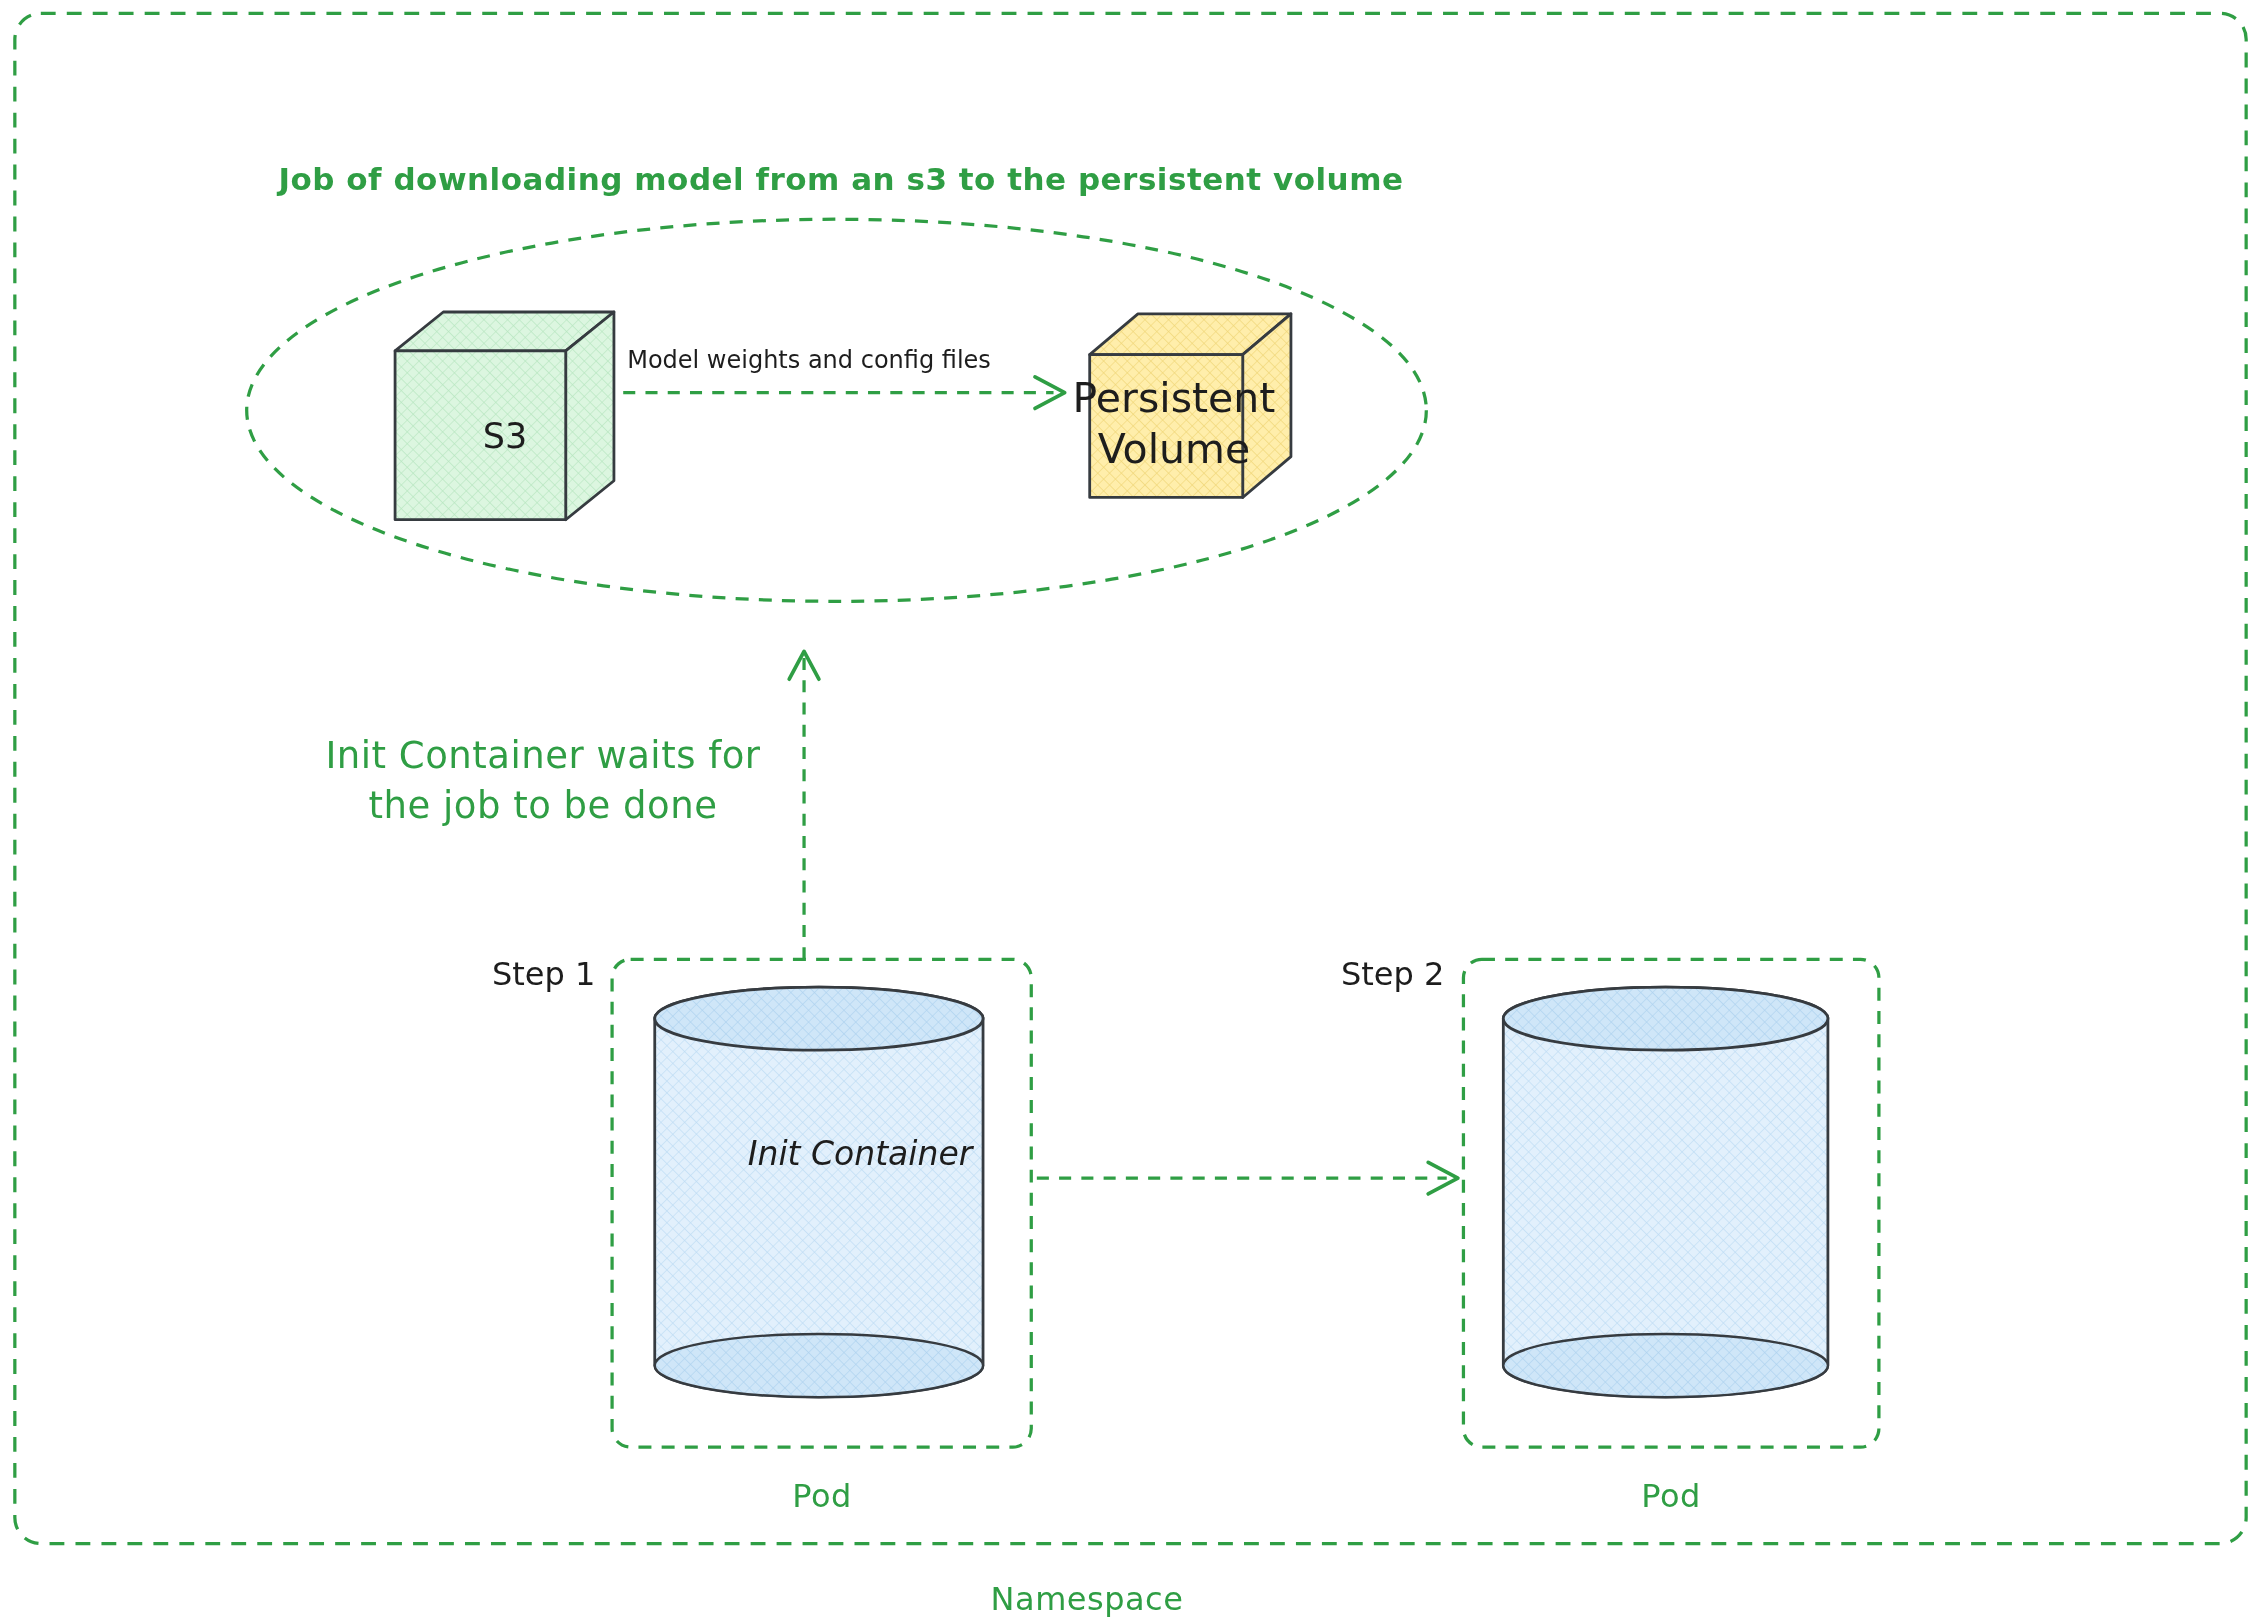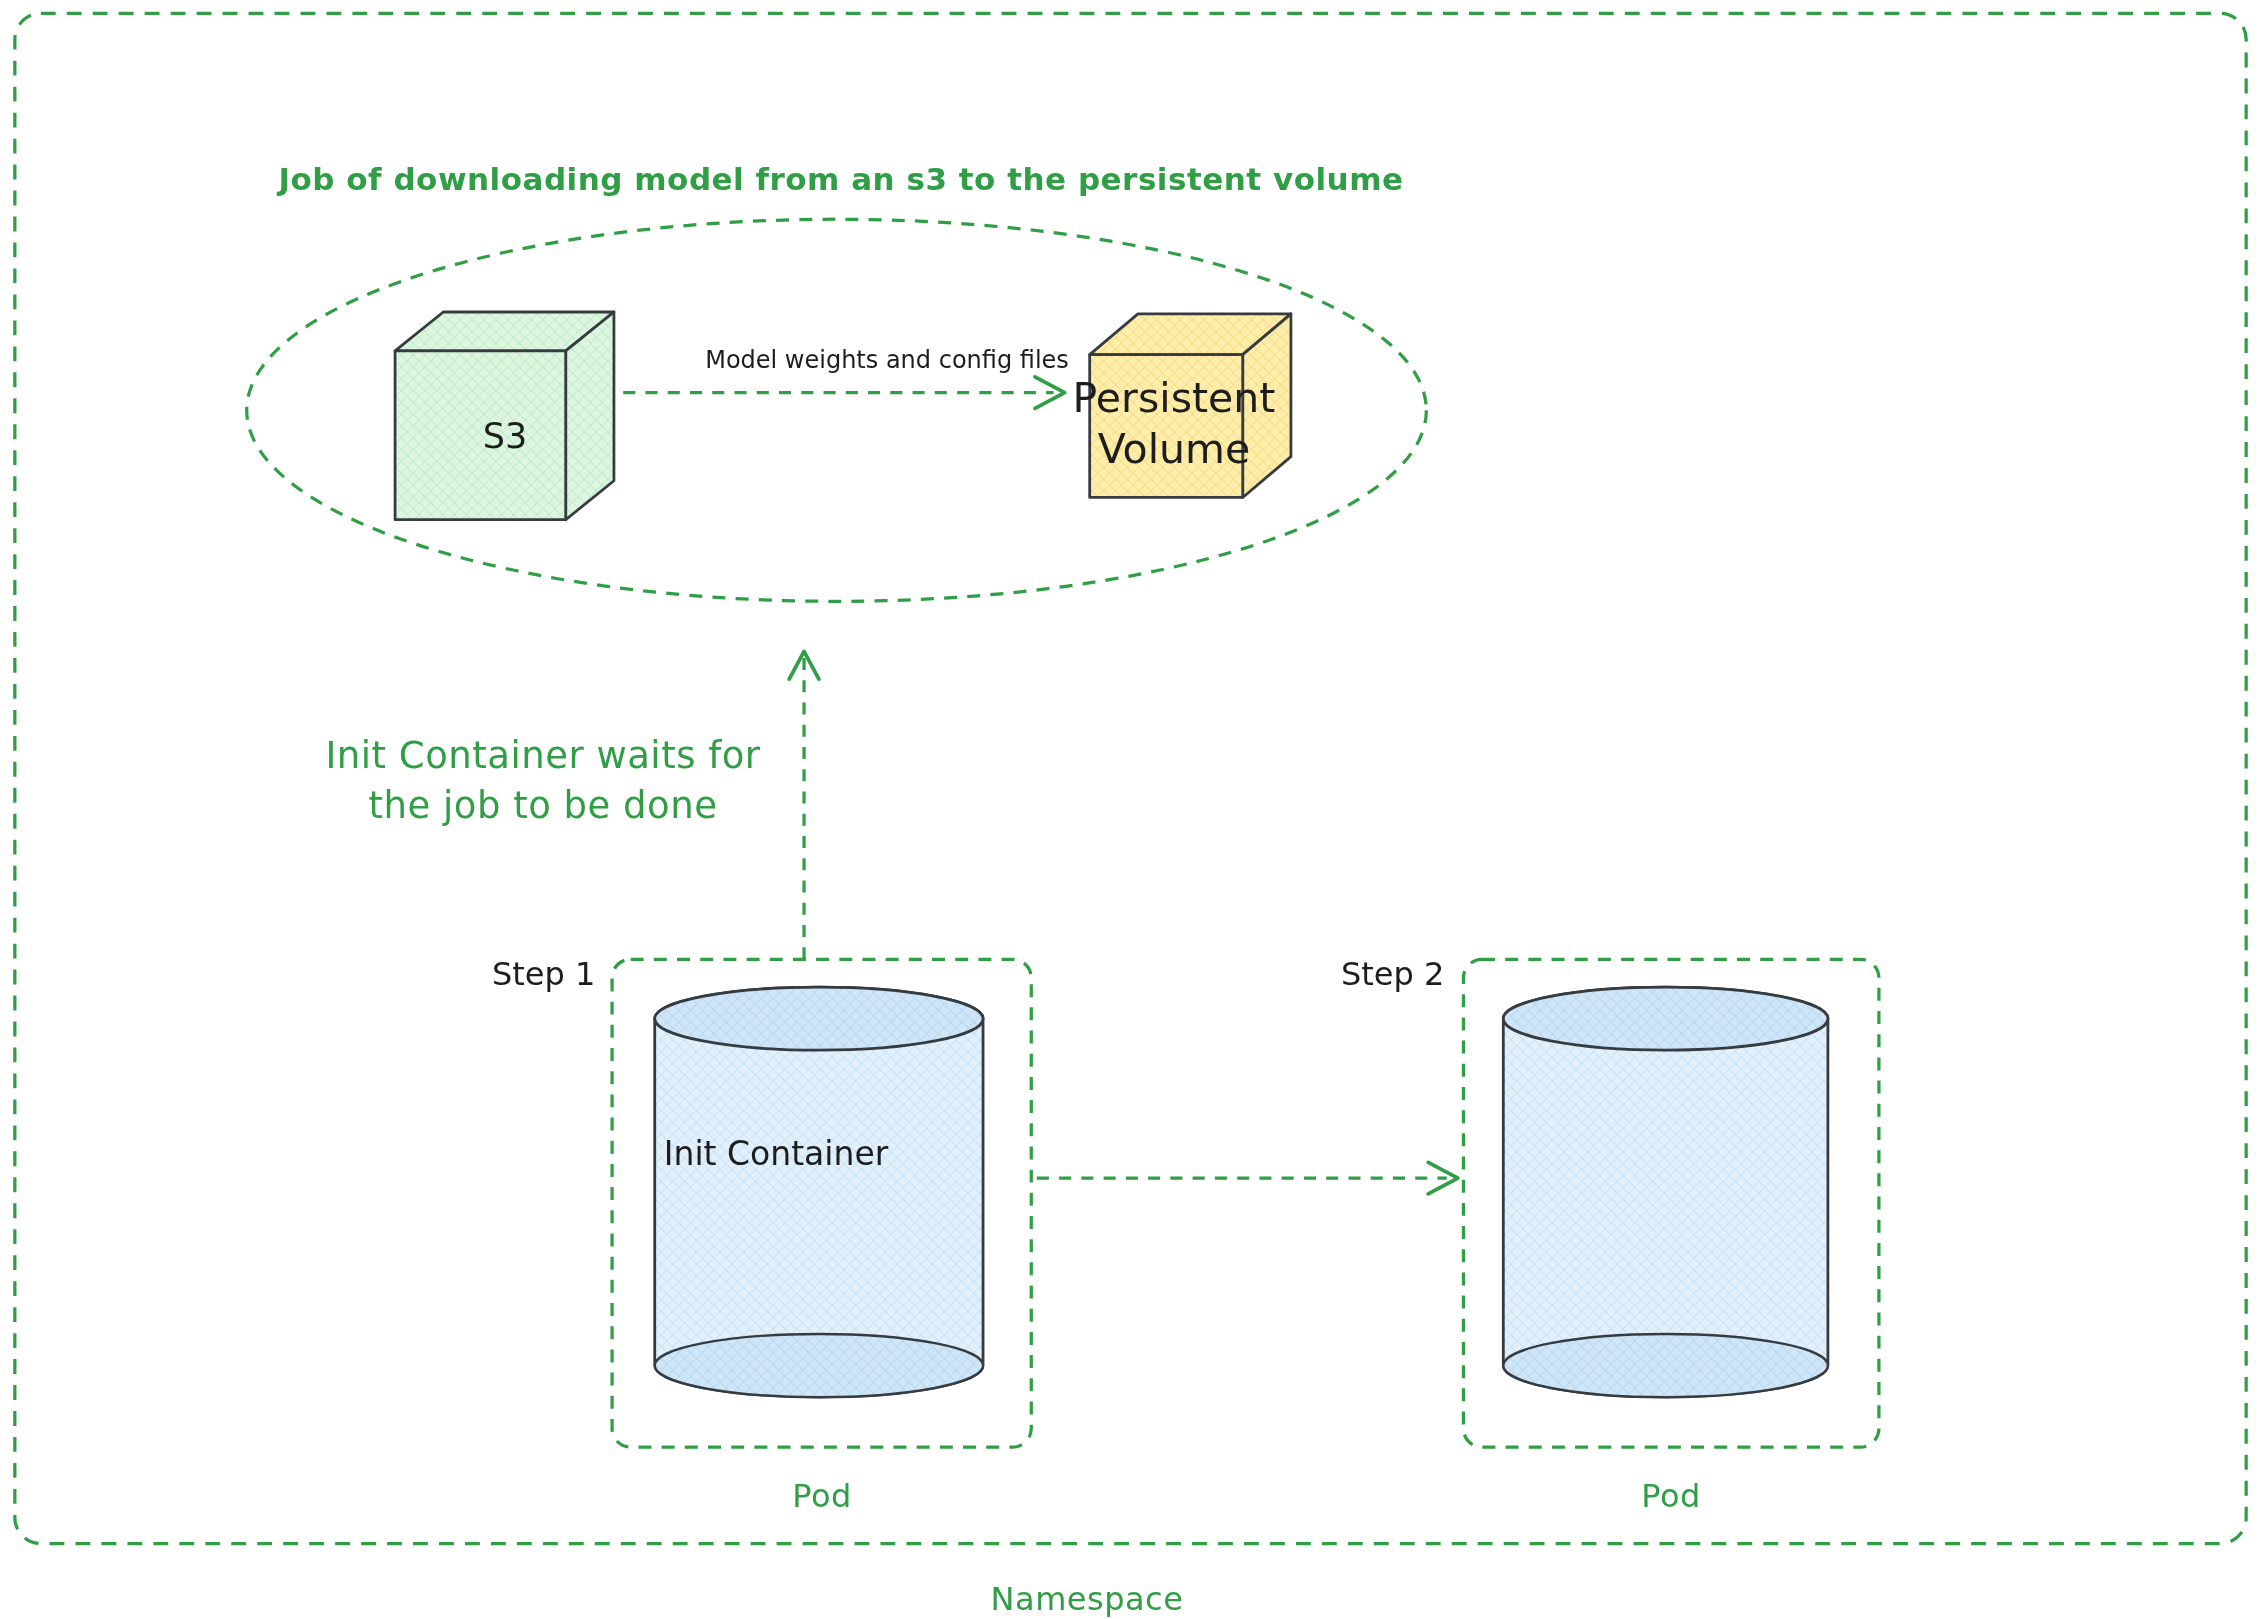--- a/index.html
+++ b/index.html
@@ -108,35 +108,35 @@
     </g>
 
     <g>
       <line x1="1118" y1="1270" x2="1560" y2="1270" class="gstroke" stroke-width="3.5" stroke-dasharray="13 11"></line>
       <polyline points="1540,1253 1572,1270 1540,1287" class="gstroke" stroke-width="4" stroke-linecap="round" stroke-linejoin="round"></polyline>
     </g>
   </svg>
 
   <div class="lbl green job-title tx" style="left:841px;top:159px;">Job of downloading model from an s3 to the persistent volume</div>
 
-  <div class="lbl transfer tx" style="left:887px;top:345px;">Model weights and config files</div>
+  <div class="lbl transfer tx" style="left:809px;top:345px;">Model weights and config files</div>
 
   <div class="lbl s3-lbl tx" style="left:505px;top:414px;">S3</div>
 
   <div class="lbl pv-lbl tx" style="left:1174px;top:373px;width:213px;">Persistent
 Volume</div>
 
   <div class="lbl green wait-note tx" style="left:543px;top:731px;width:594px;">Init Container waits for
 the job to be done</div>
 
   <div class="lbl left-align step-lbl" style="left:492px;top:954px;">Step 1</div>
 
   <div class="lbl left-align step-lbl" style="left:1341px;top:954px;">Step 2</div>
 
-  <div class="lbl cyl-lbl tx" style="left:776px;top:1133px;">Init Container</div>
+  <div class="lbl cyl-lbl tx" style="left:860px;top:1133px;font-style:italic;">Init Container</div>
 
 
   <div class="lbl green pod-lbl tx" style="left:822px;top:1476px;">Pod</div>
 
   <div class="lbl green pod-lbl tx" style="left:1671px;top:1476px;">Pod</div>
 
   <div class="lbl green ns-lbl tx" style="left:1087px;top:1579px;">Namespace</div>
 
 </div>
 

